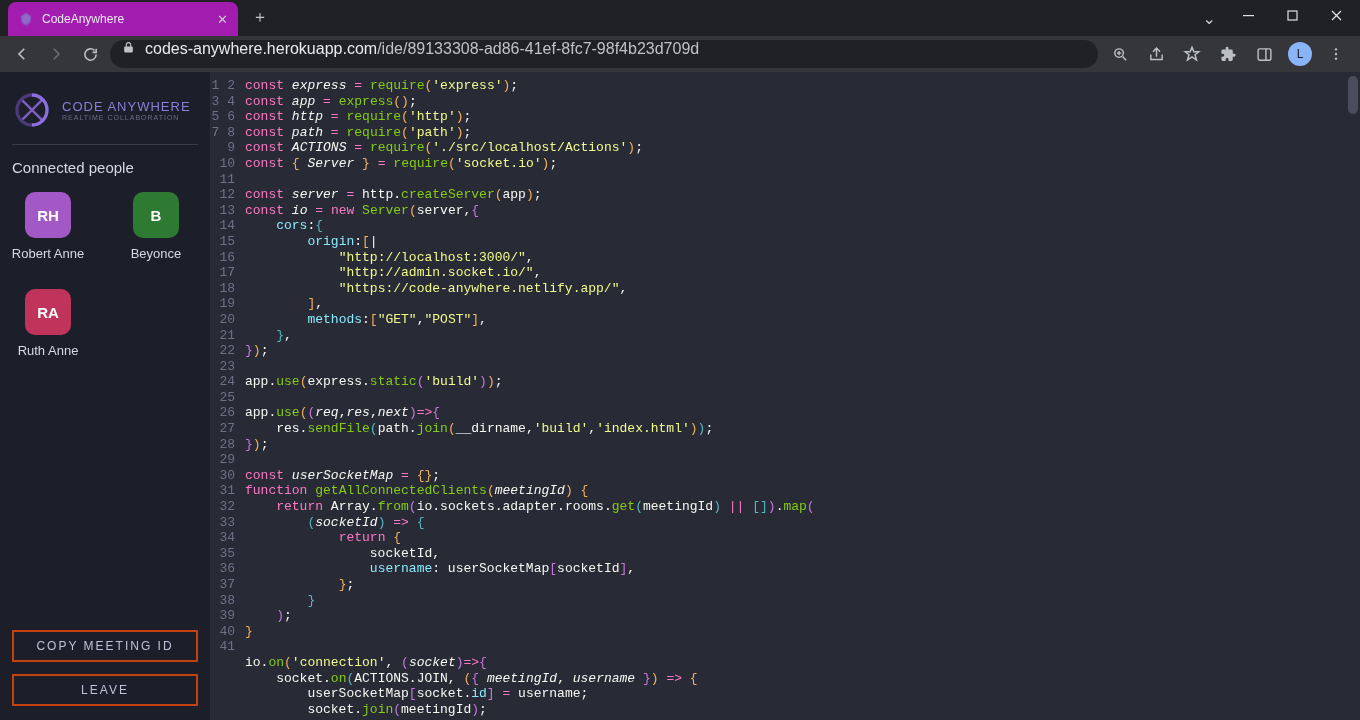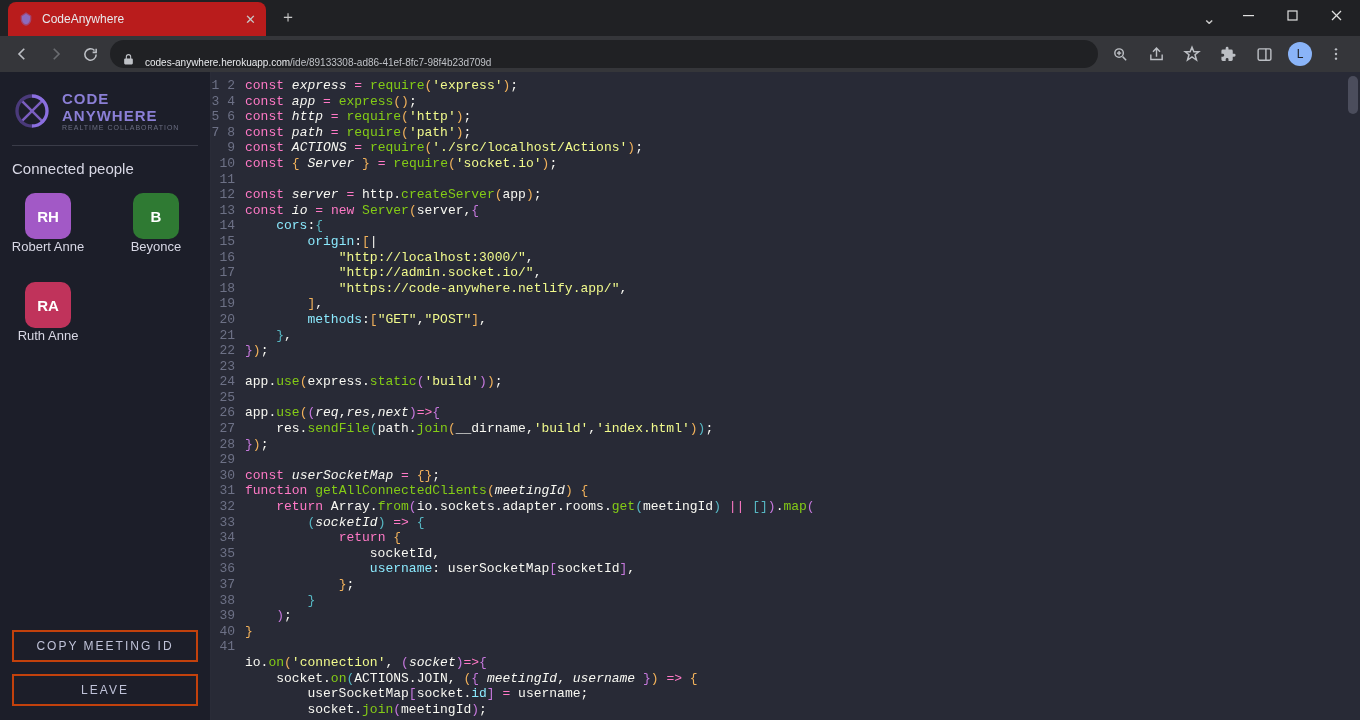--- a/index.html
+++ b/index.html
@@ -1,45 +1,45 @@
 <!DOCTYPE html>
 <html><head>
 <meta charset="utf-8">
 <style>
   * { margin: 0; padding: 0; box-sizing: border-box; }
   body { font-family: "Segoe UI", Arial, sans-serif; background: #202124; color: #e8eaed; width: 1360px; height: 720px; overflow: hidden; }
   
   .titlebar { height: 36px; background: #202124; display: flex; align-items: flex-end; }
-  .tab { height: 34px; background: #b91c1c; border-radius: 8px 8px 0 0; display: flex; align-items: center; gap: 8px; padding: 0 10px; margin-left: 8px; width: 258px; }
+  .tab { height: 34px; background: #a21caf; border-radius: 8px 8px 0 0; display: flex; align-items: center; gap: 8px; padding: 0 10px; margin-left: 8px; width: 230px; }
   .tab .favicon { width: 16px; height: 16px; color: #8a6fc7; }
   .tab .title { font-size: 12px; color: #e8eaed; flex: 1; white-space: nowrap; overflow: hidden; }
   .tab .close, .newtab { color: #c8c8c8; font-size: 13px; cursor: pointer; }
   .newtab { margin-left: 14px; margin-bottom: 8px; font-size: 16px; }
   .spacer { flex: 1; }
   .winbtns { display: flex; gap: 0; margin-right: 2px; align-self: flex-start; }
   .winbtn { width: 44px; height: 30px; display: flex; align-items: center; justify-content: center; color: #e0e0e0; cursor: pointer; }
   .toolbar { height: 36px; background: #35363a; display: flex; align-items: center; gap: 6px; padding: 0 8px; }
   .navicon { width: 28px; height: 28px; display: flex; align-items: center; justify-content: center; color: #bcbfc4; cursor: pointer; border-radius: 14px; }
   .navicon.dis { color: #6a6c70; }
-  .addressbar { flex: 1; height: 28px; background: #202124; border-radius: 14px; display: flex; align-items: flex-end; padding: 0 12px; gap: 10px; color: #bfc2c7; font-size: 10px; }
+  .addressbar { flex: 1; height: 28px; background: #202124; border-radius: 14px; display: flex; align-items: flex-start; padding: 0 12px; gap: 10px; color: #bfc2c7; font-size: 16px; }
   .addressbar .lock { color: #bfc2c7; }
   .addressbar .domain { color: #e8eaed; }
   .right-icons { display: flex; align-items: center; gap: 4px; }
   .right-icons .navicon { width: 32px; }
   .avatar-btn { width: 24px; height: 24px; border-radius: 50%; background: #8ab4f8; color: #202124; display:flex; align-items:center; justify-content:center; font-size:12px; font-weight:500; margin:0 4px;}
   
   .app { display: flex; height: calc(720px - 72px); background: #1c1e29; }
   .sidebar { width: 211px; background: #1c1e29; border-right: 1px solid #2a2c38; padding: 12px 12px 14px 12px; display: flex; flex-direction: column; }
   .brand { display: flex; align-items: center; gap: 10px; padding: 6px 0 14px 0; border-bottom: 1px solid #3a3c48; margin-bottom: 14px;}
   .brand .logo { width: 40px; height: 40px; color:#7c5fc0; }
-  .brand .wordmark { color: #8b7fd6; font-size: 15px; letter-spacing: 1px; font-weight: 700; }
+  .brand .wordmark { color: #8b7fd6; font-size: 13px; letter-spacing: 1px; font-weight: 400; }
   .brand .sub { color: #6b6e82; font-size: 7px; letter-spacing: 1px; }
   .section-title { font-size: 15px; color: #d8d8e5; margin-bottom: 16px; font-weight: 400;}
   .users { display: flex; flex-wrap: wrap; gap: 28px 36px; }
-  .user { display: flex; flex-direction: column; align-items: center; gap: 0; width: 72px;}
+  .user { display: flex; flex-direction: column; align-items: center; gap: 8px; width: 72px;}
   .ubadge { width: 46px; height: 46px; border-radius: 10px; display:flex; align-items:center; justify-content:center; font-weight:600; color:#fff; font-size:15px;}
   .uname { font-size: 13px; color:#d8d8e5; white-space: nowrap; }
   .sidebar-foot { margin-top: auto; display:flex; flex-direction:column; gap:12px; }
   .sbtn { height: 32px; border: 2px solid #c2410c; background: transparent; color: #bfc2d8; font-size: 12px; letter-spacing: 2px; cursor:pointer; font-family: inherit;}
   
   .editor { flex: 1; background: #282a36; display:flex; font-family: Consolas, "Courier New", monospace; font-size: 13px; position:relative;}
   .gutter { width: 30px; text-align: right; color: #6d7186; padding: 6px 6px 0 0; line-height: 15.6px; user-select:none;}
   .code { flex:1; padding: 6px 0 0 4px; line-height: 15.6px; white-space: pre; color: #f8f8f2; overflow:hidden;}
   .scroll { position:absolute; right:2px; top:4px; width:10px; height:38px; background:#4b4d5c; border-radius:5px; }
   .kw { color: #ff79c6; }

